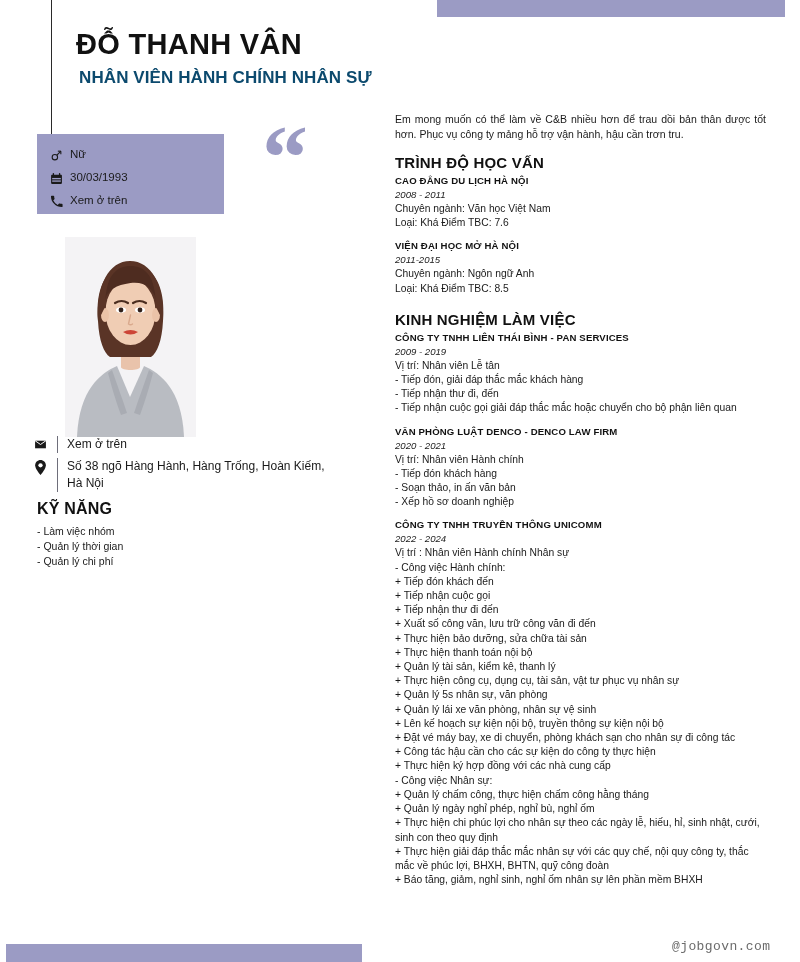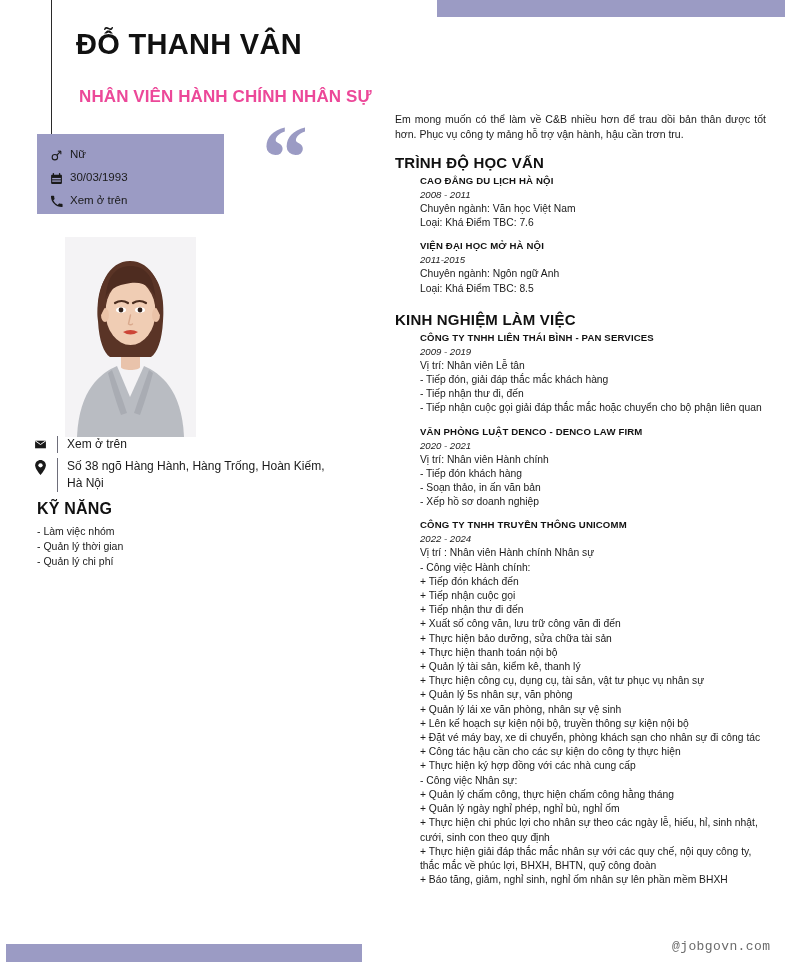--- a/index.html
+++ b/index.html
@@ -39,25 +39,25 @@
     position: absolute;
     left: 76px; top: 28px;
     font-size: 29px;
     font-weight: bold;
     letter-spacing: 0.3px;
     color: #111;
     white-space: nowrap;
   }
   .job-title {
     position: absolute;
-    left: 79px; top: 87px;
+    left: 79px; top: 68px;
     font-size: 17px;
     font-weight: bold;
     letter-spacing: 0.1px;
-    color: #ec4899;
+    color: #0c4a6e;
     white-space: nowrap;
   }
 
   
   .left-col {
     position: absolute;
     left: 0; top: 0;
     width: 380px; height: 962px;
   }
 
@@ -175,21 +175,21 @@
     margin-bottom: 13px;
     padding-right: 4px;
   }
   .section-heading {
     font-size: 15px;
     font-weight: bold;
     letter-spacing: 0.2px;
     color: #111;
     margin-bottom: 3px;
   }
-  .entry { margin-bottom: 9px; margin-left: 25px; }
+  .entry { margin-bottom: 9px; }
   .entry-title {
     font-size: 9.6px;
     font-weight: bold;
     letter-spacing: 0.15px;
     color: #111;
     line-height: 14px;
   }
   .entry-period {
     font-size: 9.6px;
     font-style: italic;

